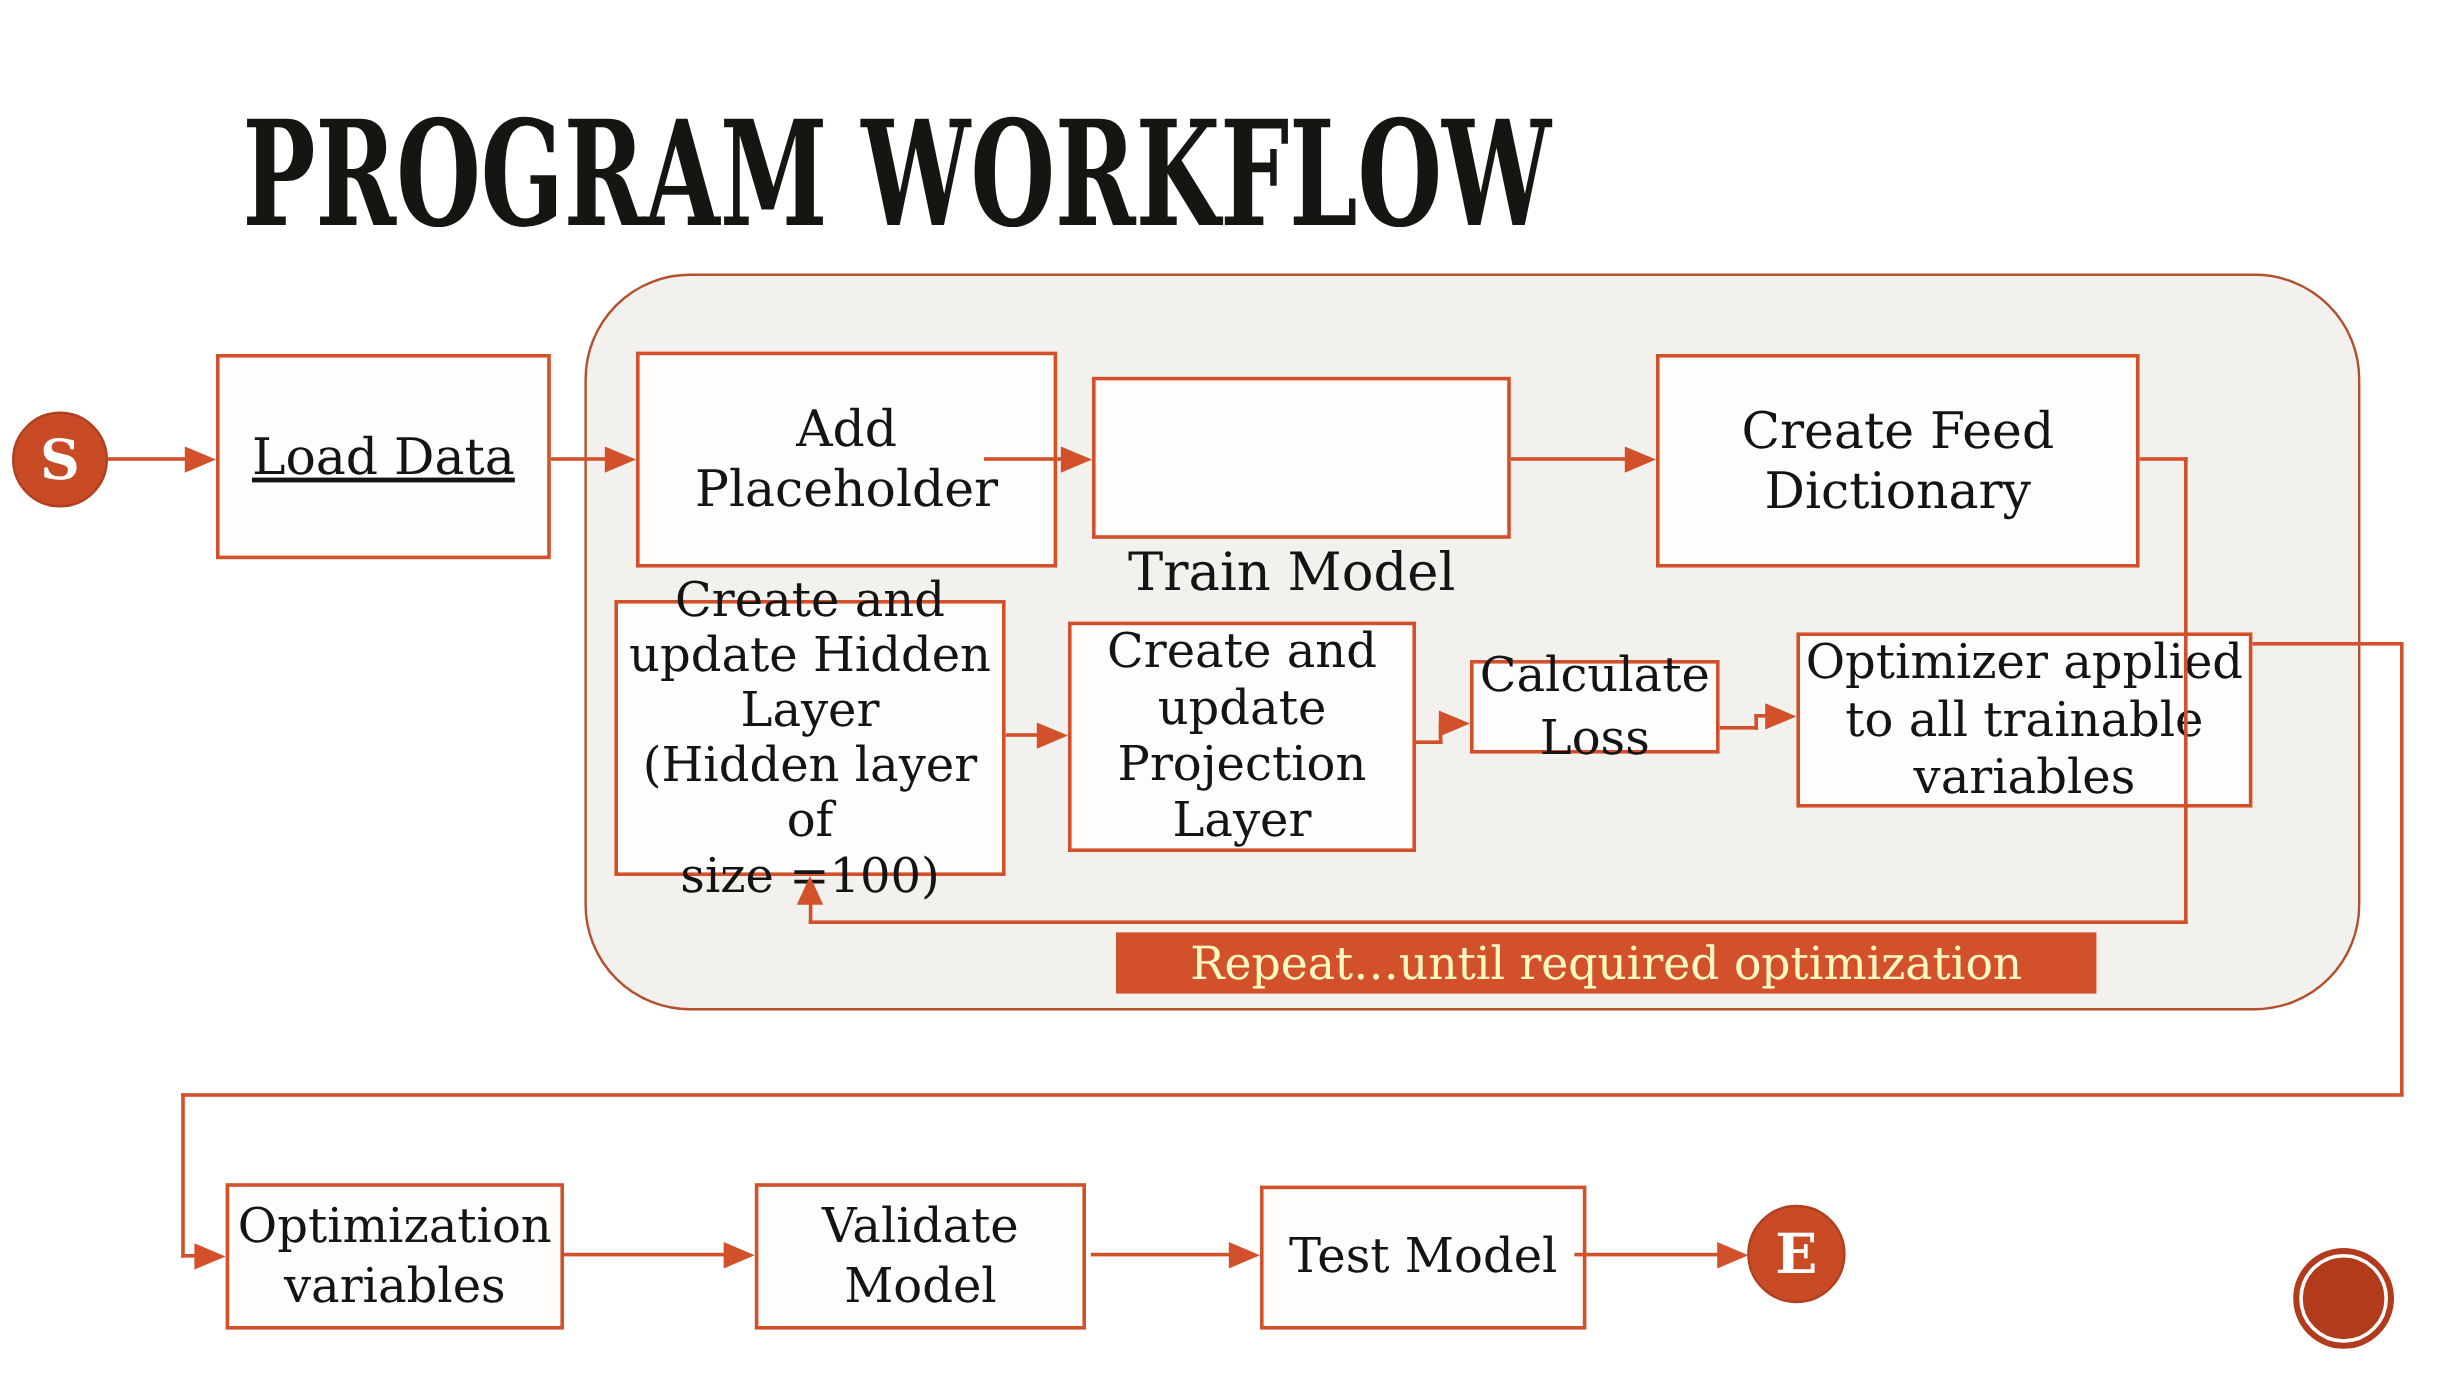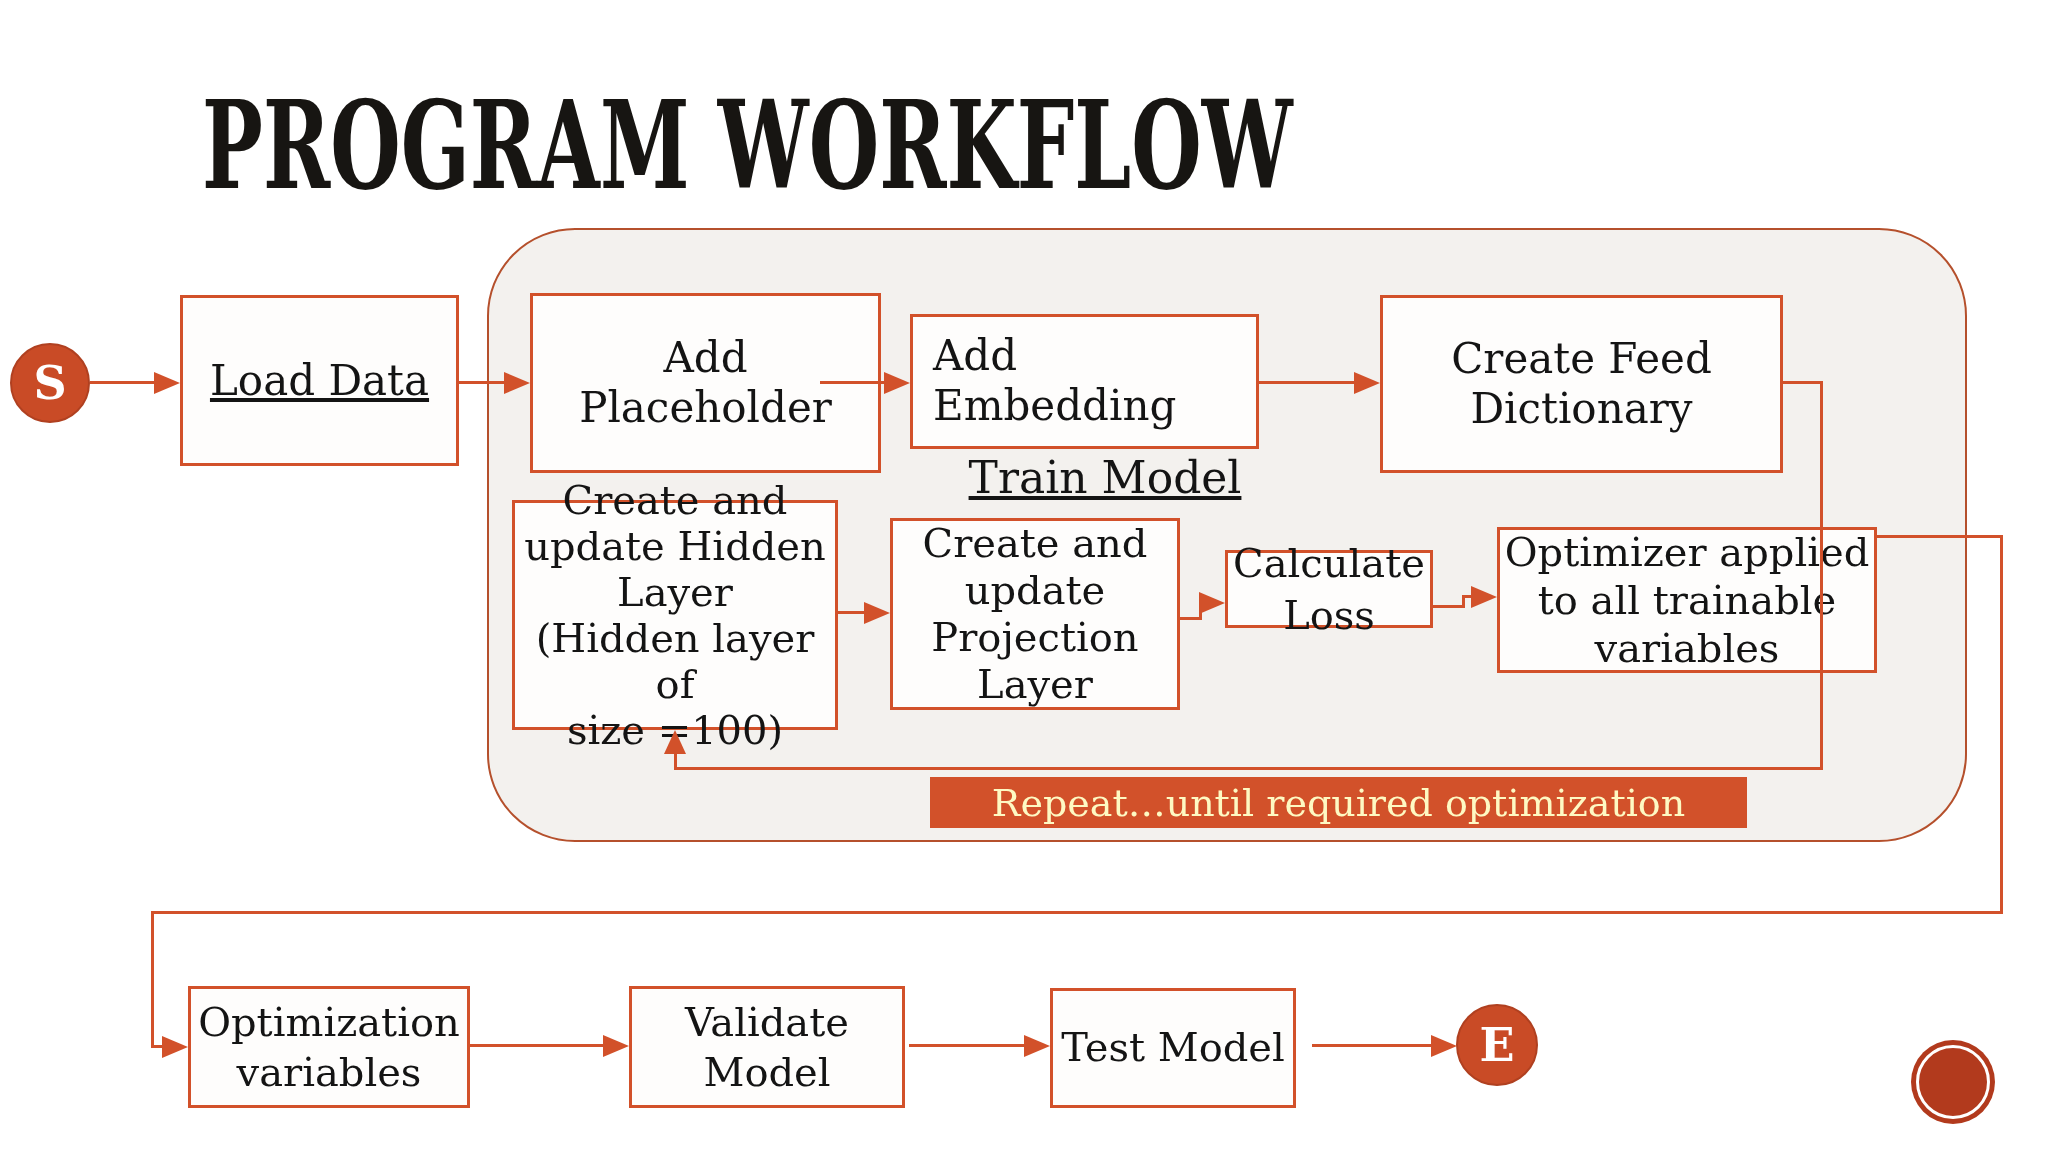--- a/index.html
+++ b/index.html
@@ -17,21 +17,21 @@
              background:var(--container-fill);border:2px solid var(--accent-dark);
              border-radius:88px;z-index:1;}
   .box{position:absolute;background:var(--node-fill);border:3px solid var(--accent);
        box-sizing:border-box;display:flex;align-items:center;justify-content:center;
        text-align:center;color:var(--ink);white-space:pre-line;z-index:2;
        font-size:40px;line-height:1.18;}
   .box-embed{align-items:flex-start;justify-content:flex-start;flex-direction:column;
              text-align:left;padding:14px 0 0 20px;}
   .embed-line1{font-size:42px;line-height:1.2;}
   .embed-line2{font-size:35px;line-height:1.25;}
-  .label{position:absolute;color:var(--ink);text-align:center;z-index:2;text-decoration:underline;}
+  .label{position:absolute;color:var(--ink);text-align:left;z-index:2;}
   .banner{position:absolute;left:930px;top:777px;width:817px;height:51px;
           background:var(--banner-fill);color:#fef9c3;display:flex;align-items:center;
           justify-content:center;font-size:38px;z-index:3;}
   .circle{position:absolute;border-radius:50%;background:var(--circle-fill);
           border:2px solid #b04020;color:#ffffff;display:flex;align-items:center;
           justify-content:center;font-size:46px;font-weight:bold;z-index:2;box-sizing:border-box;}
   .hline{position:absolute;height:3px;background:var(--accent);z-index:3;}
   .vline{position:absolute;width:3px;background:var(--accent);z-index:3;}
   .loop{z-index:4;}
   .ah-r{position:absolute;width:0;height:0;border-top:11px solid transparent;
@@ -52,21 +52,20 @@
 <div class="label" style="left:940px;top:452px;width:330px;font-size:44px;">Train Model</div>
 
 <div class="circle" style="left:10px;top:343px;width:80px;height:80px;">
   <span>S</span>
 </div>
 
 <div class="box" style="left:180px;top:295px;width:279px;height:171px;font-size:42px;text-decoration:underline;">Load Data</div>
 <div class="box" style="left:530px;top:293px;width:351px;height:180px;font-size:42px;">Add
 Placeholder</div>
 <div class="box box-embed" style="left:910px;top:314px;width:349px;height:135px;">
-  <span class="embed-line1">Add Embedding</span>
 </div>
 <div class="box" style="left:1380px;top:295px;width:403px;height:178px;font-size:42px;">Create Feed
 Dictionary</div>
 
 <div class="box" style="left:512px;top:500px;width:326px;height:230px;line-height:1.15;">Create and
 update Hidden
 Layer
 (Hidden layer of
 size =100)</div>
 <div class="box" style="left:890px;top:518px;width:290px;height:192px;">Create and
@@ -78,21 +77,21 @@
 <div class="box" style="left:1497px;top:527px;width:380px;height:146px;line-height:1.2;">Optimizer applied
 to all trainable
 variables</div>
 
 <div class="banner">Repeat…until required optimization</div>
 
 <div class="box" style="left:188px;top:986px;width:282px;height:122px;line-height:1.25;">Optimization
 variables</div>
 <div class="box" style="left:629px;top:986px;width:276px;height:122px;line-height:1.25;">Validate
 Model</div>
-<div class="box" style="left:1050px;top:988px;width:246px;height:120px;">Test Model</div>
+<div class="box" style="left:1050px;top:988px;width:272px;height:120px;">Test Model</div>
 
 <div class="circle" style="left:1456px;top:1004px;width:82px;height:82px;">
   <span>E</span>
 </div>
 
 <div class="stamp"></div>
 
 <div class="hline" style="left:90px;top:381px;width:66px;"></div>
 <div class="ah-r" style="left:154px;top:372px;"></div>
 

